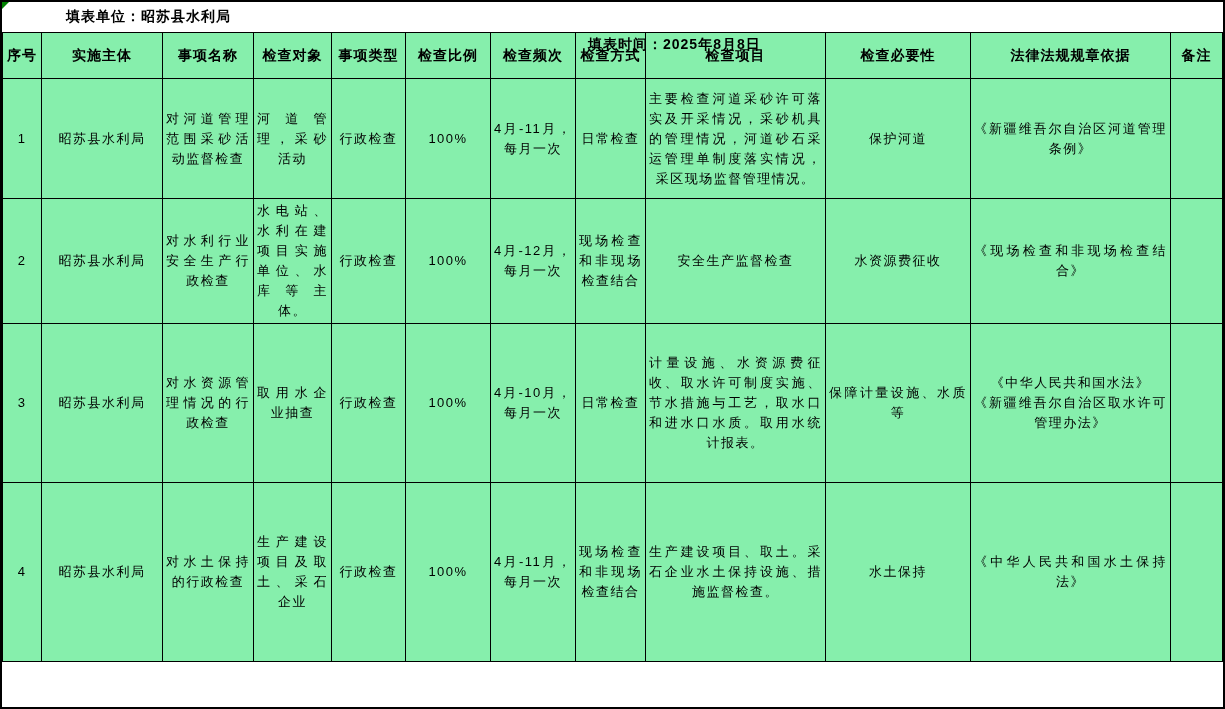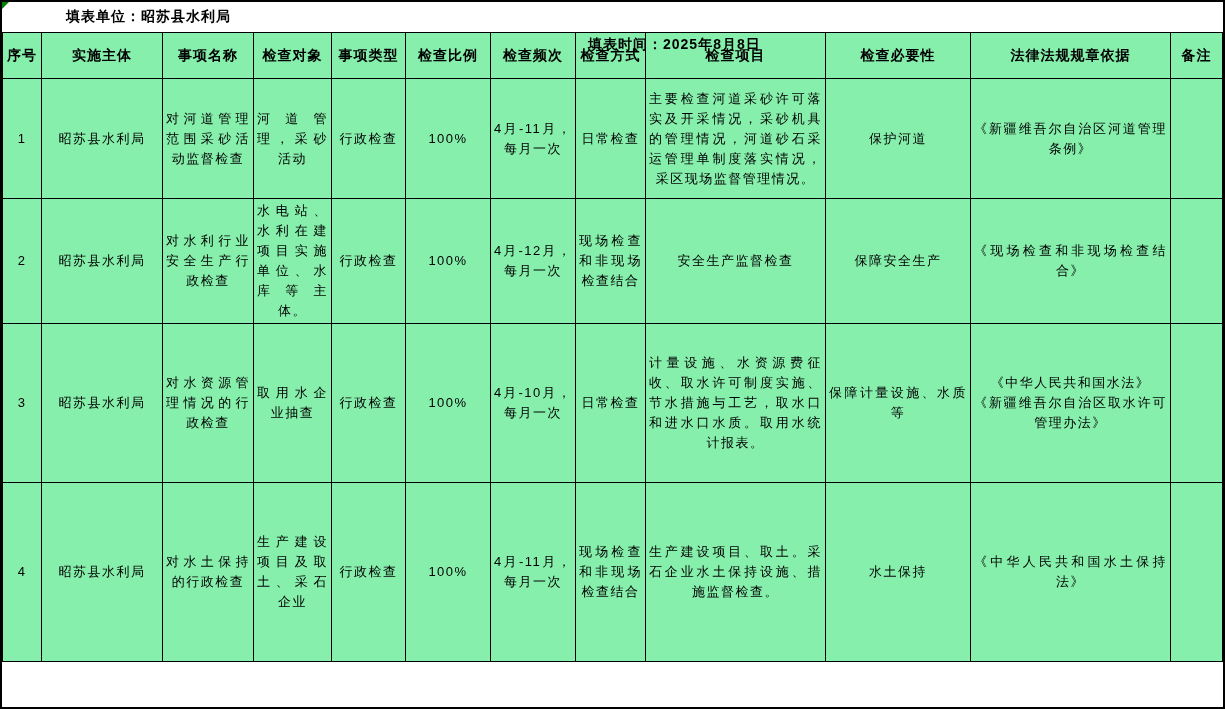--- a/index.html
+++ b/index.html
@@ -148,21 +148,21 @@
       <tr class="r2">
         <td>2</td>
         <td>昭苏县水利局</td>
         <td>对水利行业安全生产行政检查</td>
         <td>水电站、水利在建项目实施单位、水库等主体。</td>
         <td>行政检查</td>
         <td>100%</td>
         <td>4月-12月，每月一次</td>
         <td>现场检查和非现场检查结合</td>
         <td>安全生产监督检查</td>
-        <td>保障安全生产</td>
+        <td>水资源费征收</td>
         <td>《现场检查和非现场检查结合》</td>
         <td></td>
       </tr>
       <tr class="r3">
         <td>3</td>
         <td>昭苏县水利局</td>
         <td>对水资源管理情况的行政检查</td>
         <td>取用水企业抽查</td>
         <td>行政检查</td>
         <td>100%</td>

